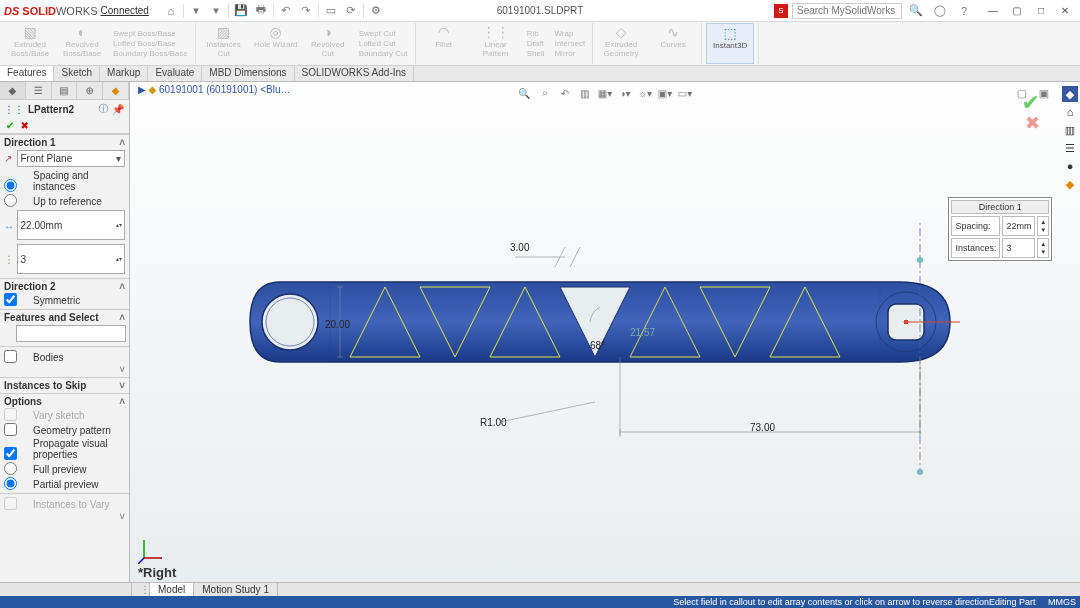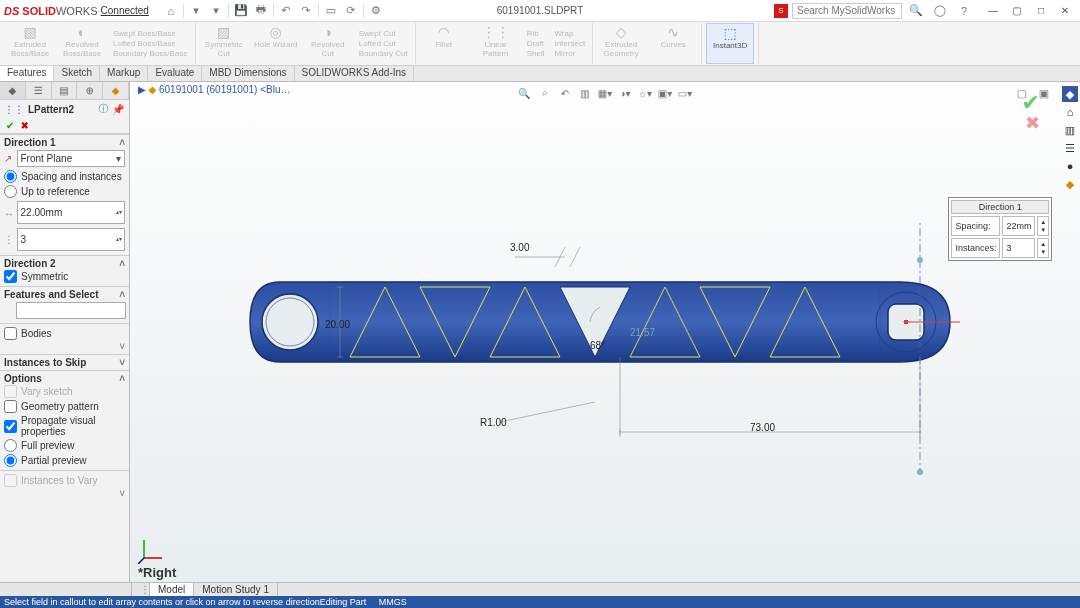--- a/index.html
+++ b/index.html
@@ -37,23 +37,23 @@
   .ptoolbar span{flex:1; display:flex;align-items:center;justify-content:center; border-right:1px solid #ccc; font-size:10px; color:#666;}
   .featname{ padding:2px 4px; display:flex; align-items:center; gap:4px; font-size:10px; }
   .featname .pic{color:#1366c9;}
   .okcancel{ padding:2px 6px; display:flex; gap:6px; border-bottom:1px solid #ccc;}
   .ok{color:#0a0;} .cx{color:#c00;}
   .sect { border-top:1px solid #ccc; padding:2px 4px; }
   .sect-h{font-weight:bold; font-size:10px; display:flex; justify-content:space-between; color:#333;}
   .chev{color:#777;}
   .dropd{ width:100%; height:17px; border:1px solid #aaa; background:#fff; font-size:10px; padding:0 16px 0 3px; margin:2px 0; display:flex; align-items:center; position:relative;}
   .dropd:after{content:"▾"; position:absolute; right:3px; color:#555;}
-  .spin{ width:100%; height:23px; border:1px solid #aaa; background:#fff; font-size:10px; padding:0 14px 0 3px; margin:2px 0; display:flex; align-items:center; position:relative;}
+  .spin{ width:100%; height:30px; border:1px solid #aaa; background:#fff; font-size:10px; padding:0 14px 0 3px; margin:2px 0; display:flex; align-items:center; position:relative;}
   .spin:after{content:"▴▾"; position:absolute; right:2px; font-size:6px; line-height:0.7; display:flex; flex-direction:column; color:#555;}
-  .chk,.rad{ display:flex; align-items:center; gap:4px; font-size:10px; padding:1px 0;}
+  .chk,.rad{ display:flex; align-items:flex-end; gap:16px; font-size:10px; padding:1px 0;}
   .chk input, .rad input{margin:0;}
   .listbx{ width:110px; height:30px; border:1px solid #6aa7e8; background:#d7e9fb; font-size:9px; padding:2px; margin:2px 0 2px 12px;}
   .emptybx{ width:110px; height:17px; border:1px solid #aaa; background:#fff; margin:2px 0 2px 12px;}
   
   .gfx { flex:1; position:relative; background:linear-gradient(#fefefe,#e8edef); }
   .breadcrumb{ position:absolute; top:2px; left:8px; font-size:10px; color:#35a; }
   .viewtb{ position:absolute; top:2px; left:50%; transform:translateX(-50%); display:flex; gap:4px; background:rgba(255,255,255,0); padding:1px;}
   .viewtb span{width:16px;height:16px;display:inline-flex;align-items:center;justify-content:center;color:#777;font-size:10px;}
   .okpanel{position:absolute; top:8px; right:40px; color:#6c6; font-size:22px;}
   .xpanel{position:absolute; top:30px; right:40px; color:#e99; font-size:18px;}
@@ -62,21 +62,21 @@
   .callout{ position:absolute; right:28px; top:115px; background:#fff; border:1px solid #888; font-size:9px; }
   .callout td{border:1px solid #bbb; padding:1px 3px;}
   .callout th{font-weight:normal; background:#eee; padding:1px 3px; border:1px solid #bbb;}
   .dimtxt{ font-size:10px; color:#222; position:absolute;}
   .viewlbl{ position:absolute; bottom:2px; left:8px; font-weight:bold; font-size:13px;}
   .triad{position:absolute; bottom:18px; left:8px; width:28px; height:28px;}
   
   .btabs{ height:14px; background:#e6e6e6; border-top:1px solid #bbb; display:flex; align-items:stretch; }
   .btabs .tb{padding:0 8px; font-size:10px; border-right:1px solid #bbb; display:flex; align-items:center;}
   .btabs .tb.act{background:#fff;}
-  .status{ height:12px; background:#2757a1; color:#fff; font-size:9px; display:flex; align-items:center; padding:0 4px; justify-content:flex-start;}
+  .status{ height:12px; background:#2757a1; color:#fff; font-size:9px; display:flex; align-items:center; padding:0 4px; justify-content:flex-end;}
   
   .partsvg{position:absolute; left:90px; top:140px;}
   .yl{stroke:#e4e44a; stroke-width:1; fill:none;}
   .gl{stroke:#8a8a8a; stroke-width:0.6; fill:none;}
   .cl{stroke:#3a66aa; stroke-width:0.7; stroke-dasharray:8 3 2 3; fill:none;}
 </style>
 </head>
 <body>
 
 <div class="titlebar">
@@ -128,21 +128,21 @@
       </div>
     <div class="rlist">
         <div>Swept Boss/Base</div>
         <div>Lofted Boss/Base</div>
         <div>Boundary Boss/Base</div>
       </div>
   </div>
   <div class="rgroup">
     <div class="rbtn">
         <span class="ic">▨</span>
-        <span>Symmetric Cut</span>
+        <span>Instances Cut</span>
       </div>
     <div class="rbtn">
         <span class="ic">◎</span>
         <span>Hole Wizard</span>
       </div>
     <div class="rbtn">
         <span class="ic">◑</span>
         <span>Revolved Cut</span>
       </div>
     <div class="rlist">

